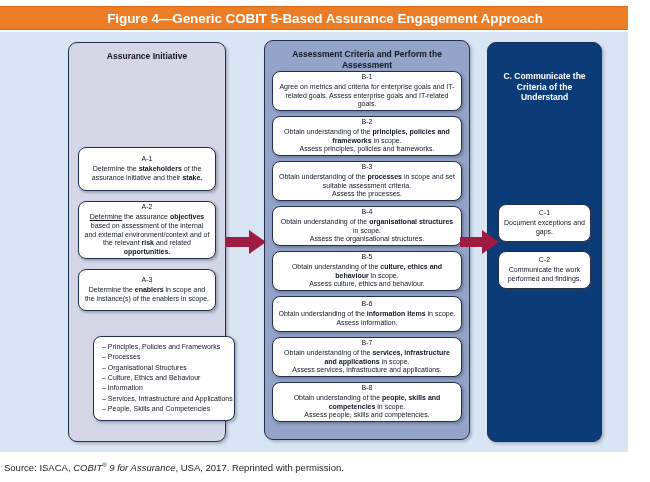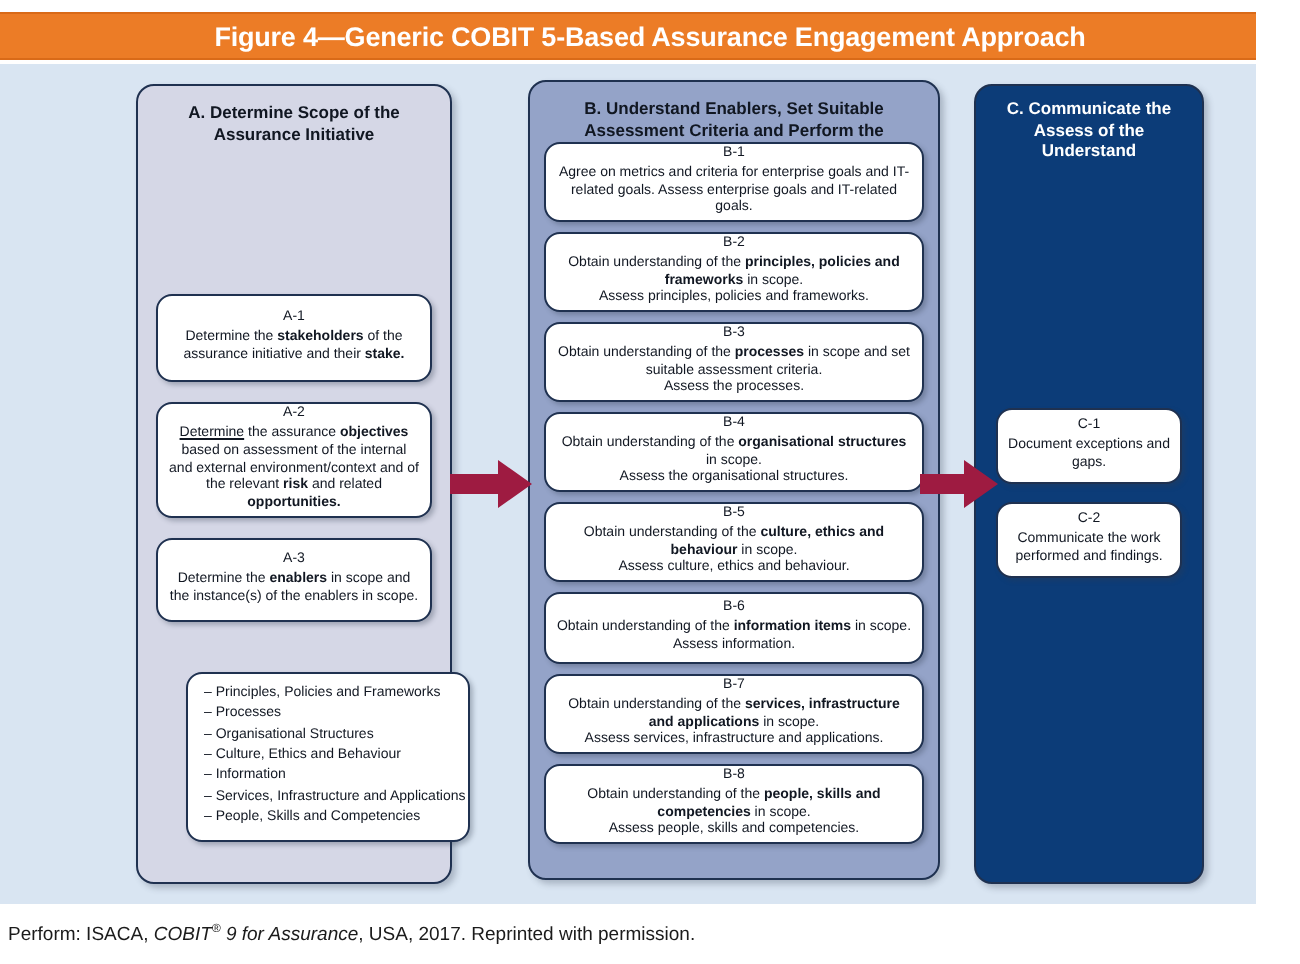--- a/index.html
+++ b/index.html
@@ -88,21 +88,21 @@
   .panel-head {
     text-align: center;
     font-size: 8.5px;
     font-weight: bold;
     line-height: 1.25;
     color: #111722;
     padding: 8px 6px 0 6px;
   }
   .panel-c .panel-head {
     color: #ffffff;
-    padding-top: 6px;
+    padding-top: 28px;
     font-size: 8.5px;
   }
 
   
   .box {
     position: absolute;
     box-sizing: border-box;
     background: #ffffff;
     border: 1.4px solid #1f3150;
     border-radius: 8px;
@@ -167,21 +167,20 @@
 <div class="figure">
 
   <div class="title-bar">
     <span class="title-text">Figure 4—Generic COBIT 5-Based Assurance Engagement Approach</span>
   </div>
 
   <div class="canvas">
 
     <div class="panel panel-a">
       <div class="panel-head">
-        <div>A. Determine Scope of the</div>
         <div>Assurance Initiative</div>
       </div>
     </div>
 
     <div class="box" style="left:78px; top:115px; width:138px; height:44px;">
       <div class="code">A-1</div>
       <div class="body">Determine the <b>stakeholders</b> of the assurance initiative and their <b>stake.</b></div>
     </div>
 
     <div class="box" style="left:78px; top:169px; width:138px; height:58px;">
@@ -203,21 +202,20 @@
       <div class="li">– Services, Infrastructure and Applications</div>
       <div class="li">– People, Skills and Competencies</div>
     </div>
 
     <svg class="arrow" style="left:225px; top:197px;" width="42" height="26" viewBox="0 0 42 26">
       <polygon points="0,8 24,8 24,1 41,13 24,25 24,18 0,18" fill="#9e1b41"></polygon>
     </svg>
 
     <div class="panel panel-b">
       <div class="panel-head">
-        <div>B. Understand Enablers, Set Suitable</div>
         <div>Assessment Criteria and Perform the Assessment</div>
       </div>
     </div>
 
     <div class="box" style="left:272px; top:39px; width:190px; height:40px;">
       <div class="code">B-1</div>
       <div class="body">Agree on metrics and criteria for enterprise goals and IT-related goals. Assess enterprise goals and IT-related goals.</div>
     </div>
 
     <div class="box" style="left:272px; top:84px; width:190px; height:40px;">
@@ -255,34 +253,34 @@
       <div class="body">Obtain understanding of the <b>people, skills and competencies</b> in scope.<br>Assess people, skills and competencies.</div>
     </div>
 
     <svg class="arrow" style="left:460px; top:197px;" width="40" height="26" viewBox="0 0 40 26">
       <polygon points="0,8 22,8 22,1 39,13 22,25 22,18 0,18" fill="#9e1b41"></polygon>
     </svg>
 
     <div class="panel panel-c">
       <div class="panel-head">
         <div>C. Communicate the</div>
-        <div>Assess of the</div>
+        <div>Criteria of the</div>
         <div>Understand</div>
       </div>
     </div>
 
     <div class="box" style="left:498px; top:172px; width:93px; height:38px;">
       <div class="code">C-1</div>
       <div class="body">Document exceptions and gaps.</div>
     </div>
 
     <div class="box" style="left:498px; top:219px; width:93px; height:38px;">
       <div class="code">C-2</div>
       <div class="body">Communicate the work performed and findings.</div>
     </div>
 
   </div>
 
   <div class="source">
-    <span>Perform:  ISACA, </span><i><span>COBIT</span><sup>®</sup><span> 9 for Assurance</span></i><span>, USA, 2017. Reprinted with permission.</span>
+    <span>Source:  ISACA, </span><i><span>COBIT</span><sup>®</sup><span> 9 for Assurance</span></i><span>, USA, 2017. Reprinted with permission.</span>
   </div>
 
 </div>
 
 </body></html>

